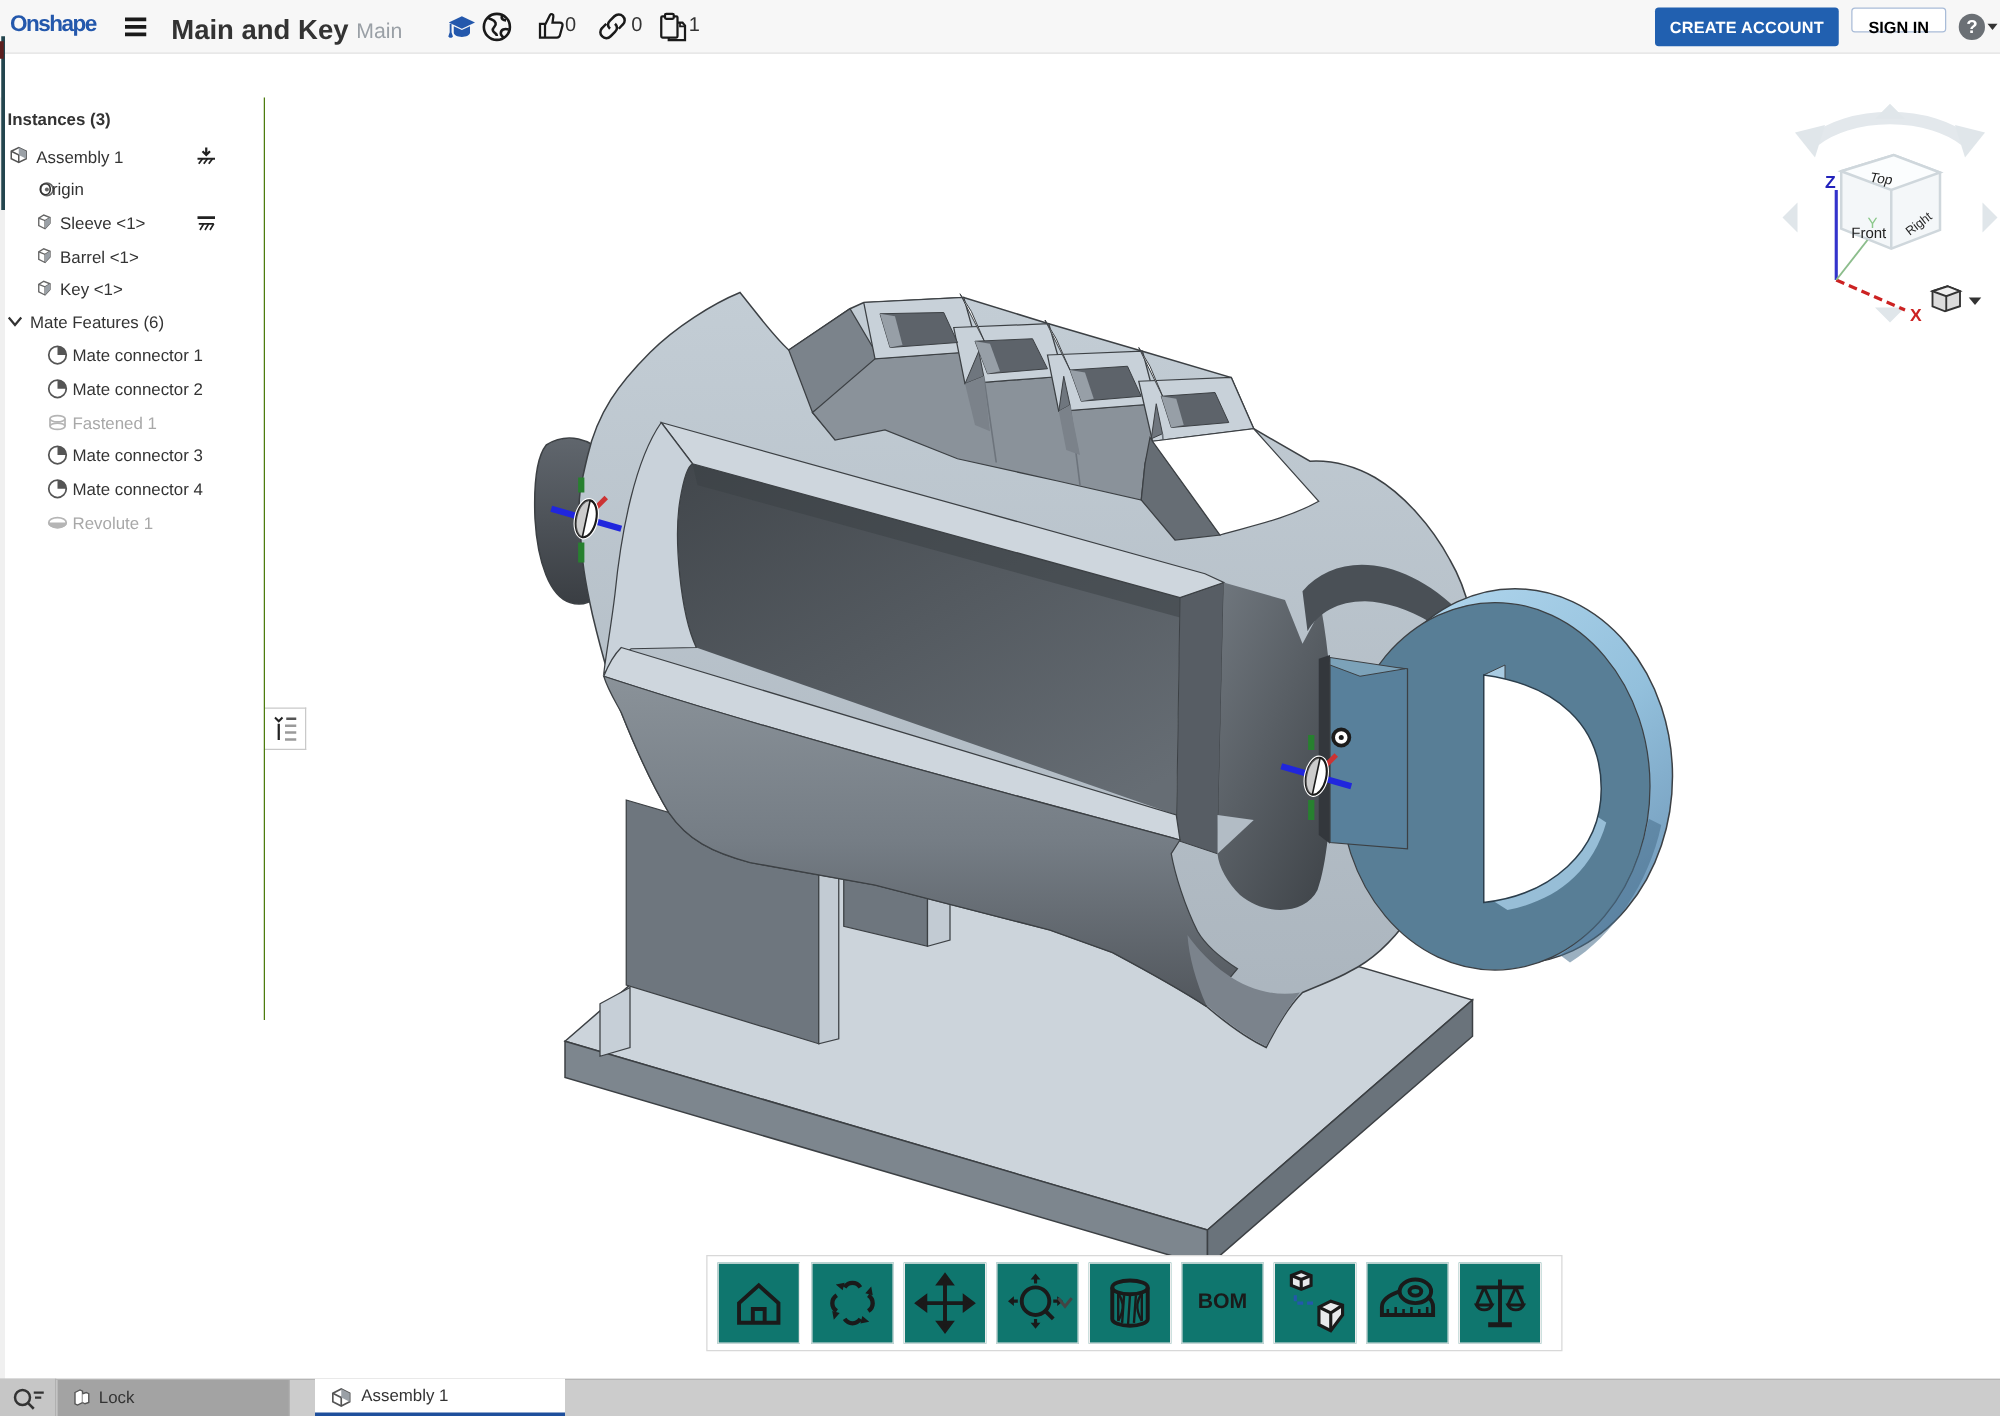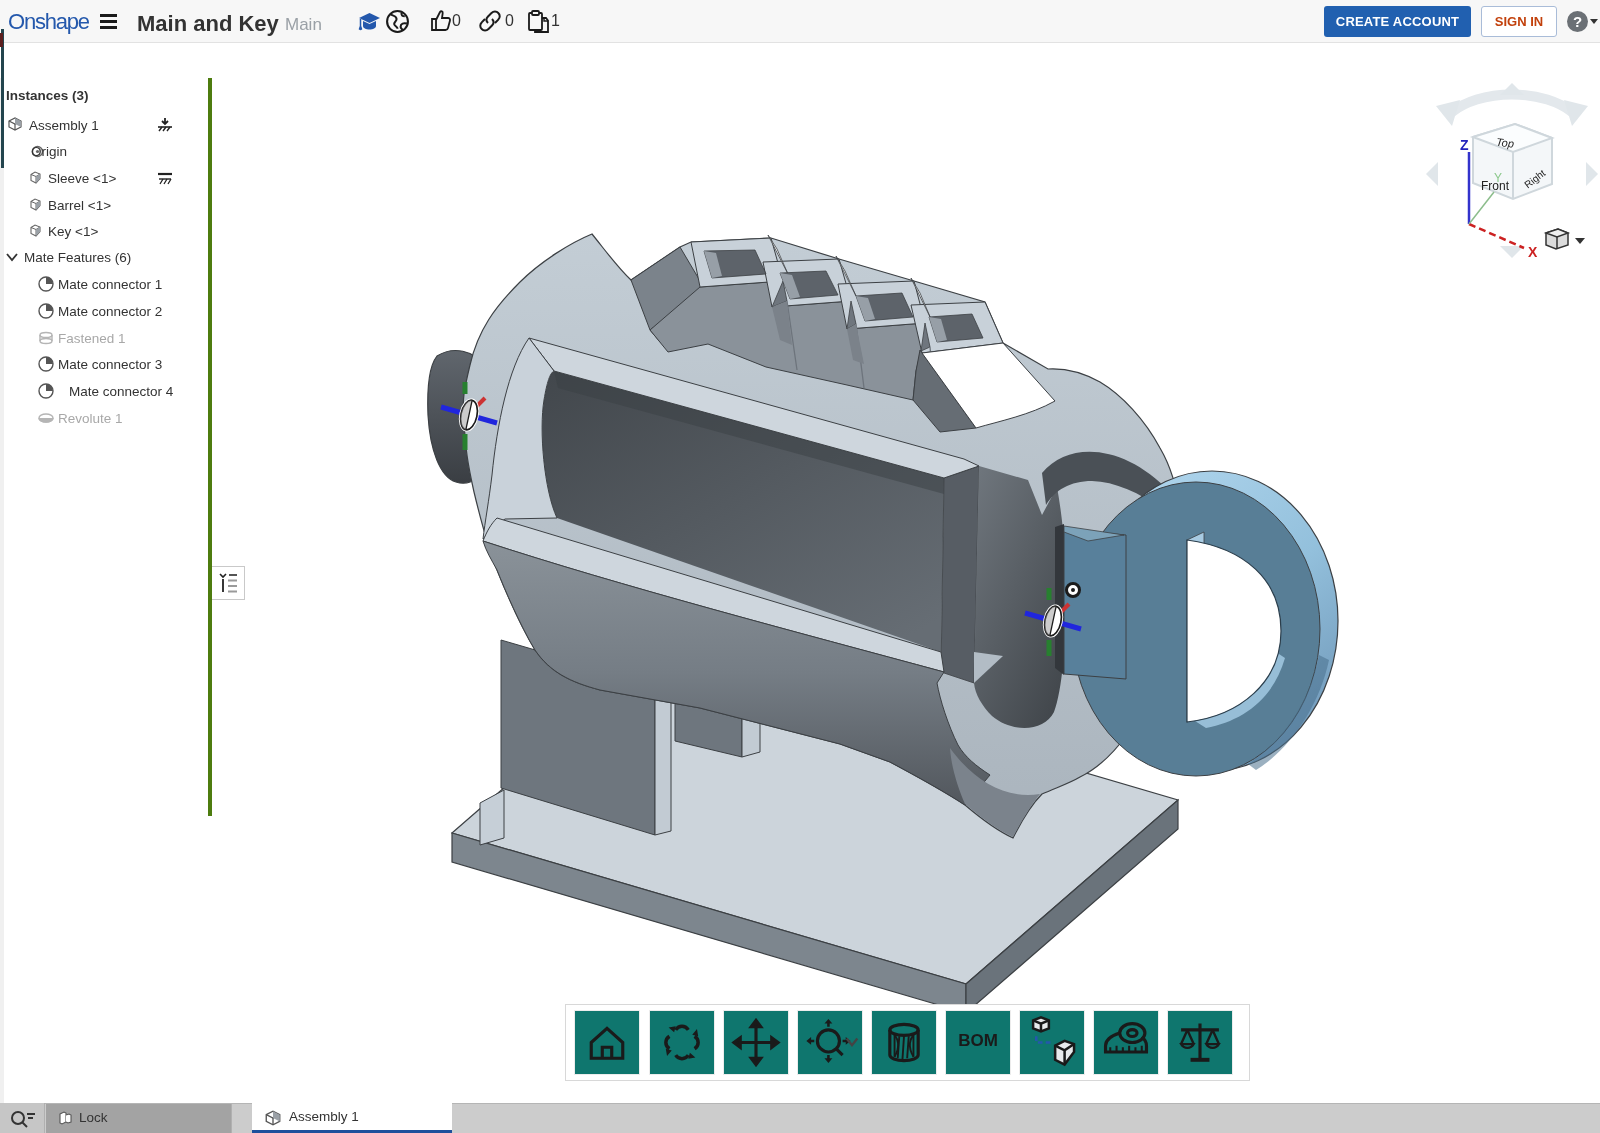--- a/index.html
+++ b/index.html
@@ -3,46 +3,46 @@
 <meta charset="utf-8">
 <style>
   * { margin:0; padding:0; box-sizing:border-box; }
   html,body { width:1600px; height:1133px; overflow:hidden; background:#fff;
     font-family:"Liberation Sans", sans-serif; }
   #page { position:relative; width:1600px; height:1133px; }
 
   
   #topbar { position:absolute; left:0; top:0; width:1600px; height:43px;
     background:#f7f7f7; border-bottom:1px solid #e2e2e2; }
-  #logo { position:absolute; left:8px; top:9px; font-size:22px; font-weight:normal;
+  #logo { position:absolute; left:8px; top:9px; font-size:18px; font-weight:bold;
     color:#2458ac; letter-spacing:-1.2px; }
   #hamb { position:absolute; left:100px; top:14px; width:17px; height:15px; }
   #hamb div { height:3px; background:#1a1a1a; margin-bottom:3px; }
   #doctitle { position:absolute; left:137px; top:11px; font-size:22px; font-weight:bold; color:#333; letter-spacing:0px;}
   #docver { position:absolute; left:285px; top:15px; font-size:17px; color:#9aa0a6; }
   .cnt { position:absolute; top:12px; font-size:16px; color:#333; }
   #btn-create { position:absolute; left:1324px; top:6px; width:147px; height:31px;
     background:#2160b0; color:#fff; font-size:13px; font-weight:bold; text-align:center;
     line-height:31px; border-radius:3px; letter-spacing:0.2px;}
-  #btn-signin { position:absolute; left:1481px; top:6px; width:76px; height:31px;
-    background:#fff; border:1px solid #a9bcd8; color:#c2410c; font-size:13px; font-weight:bold;
+  #btn-signin { position:absolute; left:1481px; top:6px; width:76px; height:20px;
+    background:#fff; border:1px solid #a9bcd8; color:#000000; font-size:13px; font-weight:bold;
     text-align:center; line-height:29px; border-radius:3px; }
   #helpq { position:absolute; left:1567px; top:11px; width:21px; height:21px; border-radius:50%;
     background:#6b7075; color:#fff; font-size:15px; font-weight:bold; text-align:center; line-height:21px;}
   #helpcaret { position:absolute; left:1590px; top:19px; width:0; height:0;
     border-left:4px solid transparent; border-right:4px solid transparent; border-top:5px solid #333; }
 
   
   #msgbar { position:absolute; left:0; top:44px; width:1600px; height:33px;
     background:#fff; border-bottom:1px solid #d8d8d8; }
   #msgbar span { position:absolute; left:11px; top:7px; font-size:15px; font-weight:bold; color:#222; }
 
   
   #lpanel { position:absolute; left:0; top:78px; width:212px; height:738px;
-    background:#fff; border-right:4px solid #4d7c0f;text-decoration:underline; }
+    background:#fff; border-right:1px solid #4d7c0f;text-decoration:underline; }
   .trow { position:absolute; font-size:13.5px; color:#333; }
   .gray { color:#a8a8a8; }
   #scrollstrip { position:absolute; left:0; top:78px; width:4px; height:1025px; background:#f0f0f0; }
   #scrollthumb { position:absolute; left:1px; top:29px; width:3px; height:139px; background:#23454e; }
   #redmark { position:absolute; left:0px; top:33px; width:3px; height:14px; background:#5c1f1f; }
 
   
   #collapse { position:absolute; left:212px; top:566px; width:33px; height:34px;
     background:#fff; border:1px solid #c9c9c9; border-left:none; }
 
@@ -282,21 +282,21 @@
     </svg>
     <div class="trow" style="left:48px;top:146px;">Key &lt;1&gt;</div>
     <svg style="position:absolute;left:6px;top:174px;" width="12" height="10" viewBox="0 0 12 10">
       <path d="M1,2 L6,8 L11,2" fill="none" stroke="#333" stroke-width="1.8"></path>
     </svg>
     <div class="trow" style="left:24px;top:172px;">Mate Features (6)</div>
     <div class="trow" style="left:58px;top:199px;">Mate connector 1</div>
     <div class="trow" style="left:58px;top:226px;">Mate connector 2</div>
     <div class="trow gray" style="left:58px;top:253px;">Fastened 1</div>
     <div class="trow" style="left:58px;top:279px;">Mate connector 3</div>
-    <div class="trow" style="left:58px;top:306px;margin-left:11px;">Mate connector 4</div>
+    <div class="trow" style="left:58px;top:306px;">Mate connector 4</div>
     <div class="trow gray" style="left:58px;top:333px;">Revolute 1</div>
     <svg style="position:absolute;left:0;top:0;" width="212" height="440" viewBox="0 0 212 440">
       <g fill="none" stroke="#555" stroke-width="1.4">
         <circle cx="46" cy="206" r="7"></circle>
           <path d="M46,206 L46,199 A7,7 0 0 1 53,206 Z" fill="#555" stroke="none"></path>
         <circle cx="46" cy="233" r="7"></circle>
           <path d="M46,233 L46,226 A7,7 0 0 1 53,233 Z" fill="#555" stroke="none"></path>
         <g stroke="#b5b5b5">
             <ellipse cx="46" cy="257" rx="6" ry="2.5"></ellipse>
             <path d="M40,257 L40,263 M52,257 L52,263"></path>

